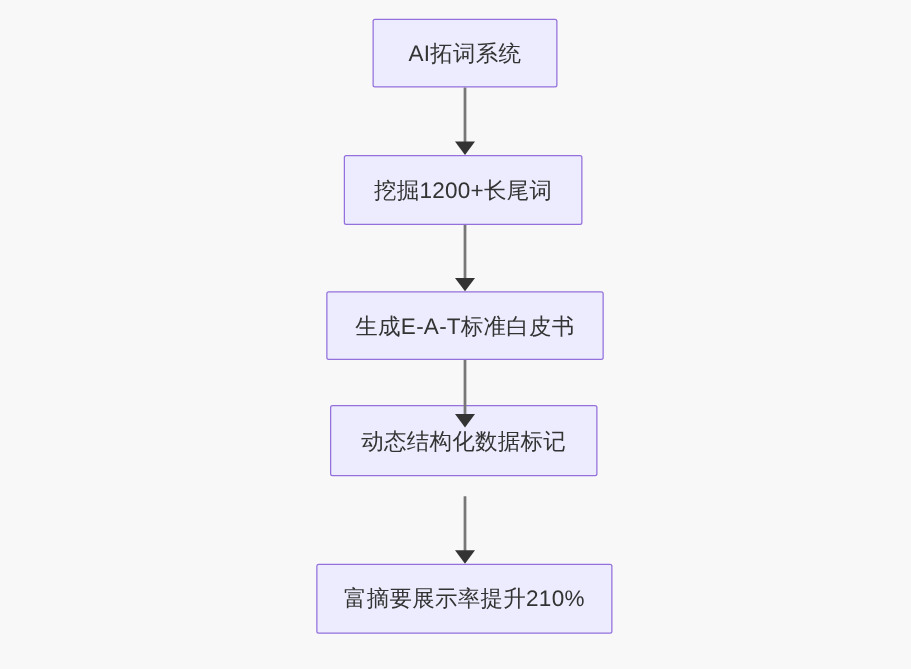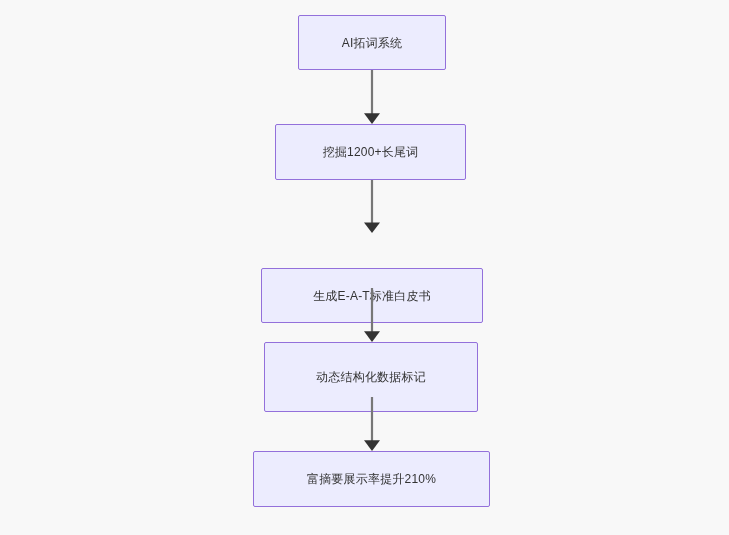--- a/index.html
+++ b/index.html
@@ -21,21 +21,21 @@
   .node {
     position: absolute;
     box-sizing: border-box;
     background: #ececfe;
     border: 1.6px solid #9370db;
     border-radius: 2px;
     display: flex;
     align-items: center;
     justify-content: center;
     color: #333333;
-    font-size: 12px;
+    font-size: 18px;
     letter-spacing: 0.2px;
     white-space: nowrap;
   }
   .node-label {
     display: block;
     line-height: 1;
   }
   .edge {
     position: absolute;
     width: 30px;
@@ -63,25 +63,25 @@
 <div id="flowchart">
 
   <div class="node" id="node-n1" style="left: 298px; top: 15px; width: 148px; height: 55px; background: rgb(236, 236, 254); border-color: rgb(147, 112, 219); color: rgb(51, 51, 51);">
     <span class="node-label">AI拓词系统</span>
   </div>
 
   <div class="node" id="node-n2" style="left: 275px; top: 124px; width: 191px; height: 56px; background: rgb(236, 236, 254); border-color: rgb(147, 112, 219); color: rgb(51, 51, 51); justify-content: center;">
     <span class="node-label">挖掘1200+长尾词</span>
   </div>
 
-  <div class="node" id="node-n3" style="left: 261px; top: 233px; width: 222px; height: 55px; background: rgb(236, 236, 254); border-color: rgb(147, 112, 219); color: rgb(51, 51, 51); margin-top: 35px;">
+  <div class="node" id="node-n3" style="left: 261px; top: 233px; width: 222px; height: 55px; background: rgb(236, 236, 254); border-color: rgb(147, 112, 219); color: rgb(51, 51, 51);">
     <span class="node-label">生成E-A-T标准白皮书</span>
   </div>
 
-  <div class="node" id="node-n4" style="left: 264px; top: 342px; width: 214px; height: 70px; background: rgb(236, 236, 254); border-color: rgb(147, 112, 219); color: rgb(51, 51, 51);">
+  <div class="node" id="node-n4" style="left: 264px; top: 324px; width: 214px; height: 57px; background: rgb(236, 236, 254); border-color: rgb(147, 112, 219); color: rgb(51, 51, 51);">
     <span class="node-label">动态结构化数据标记</span>
   </div>
 
   <div class="node" id="node-n5" style="left: 253px; top: 451px; width: 237px; height: 56px; background: rgb(236, 236, 254); border-color: rgb(147, 112, 219); color: rgb(51, 51, 51);">
     <span class="node-label">富摘要展示率提升210%</span>
   </div>
 
   <div class="edge" id="edge-e1" style="left: 357px; top: 70px; height: 54px;">
     <svg viewBox="0 0 30 100" preserveAspectRatio="none" aria-hidden="true">
       <line class="edge-line" x1="15" y1="0" x2="15" y2="84" stroke="#777777"></line>

